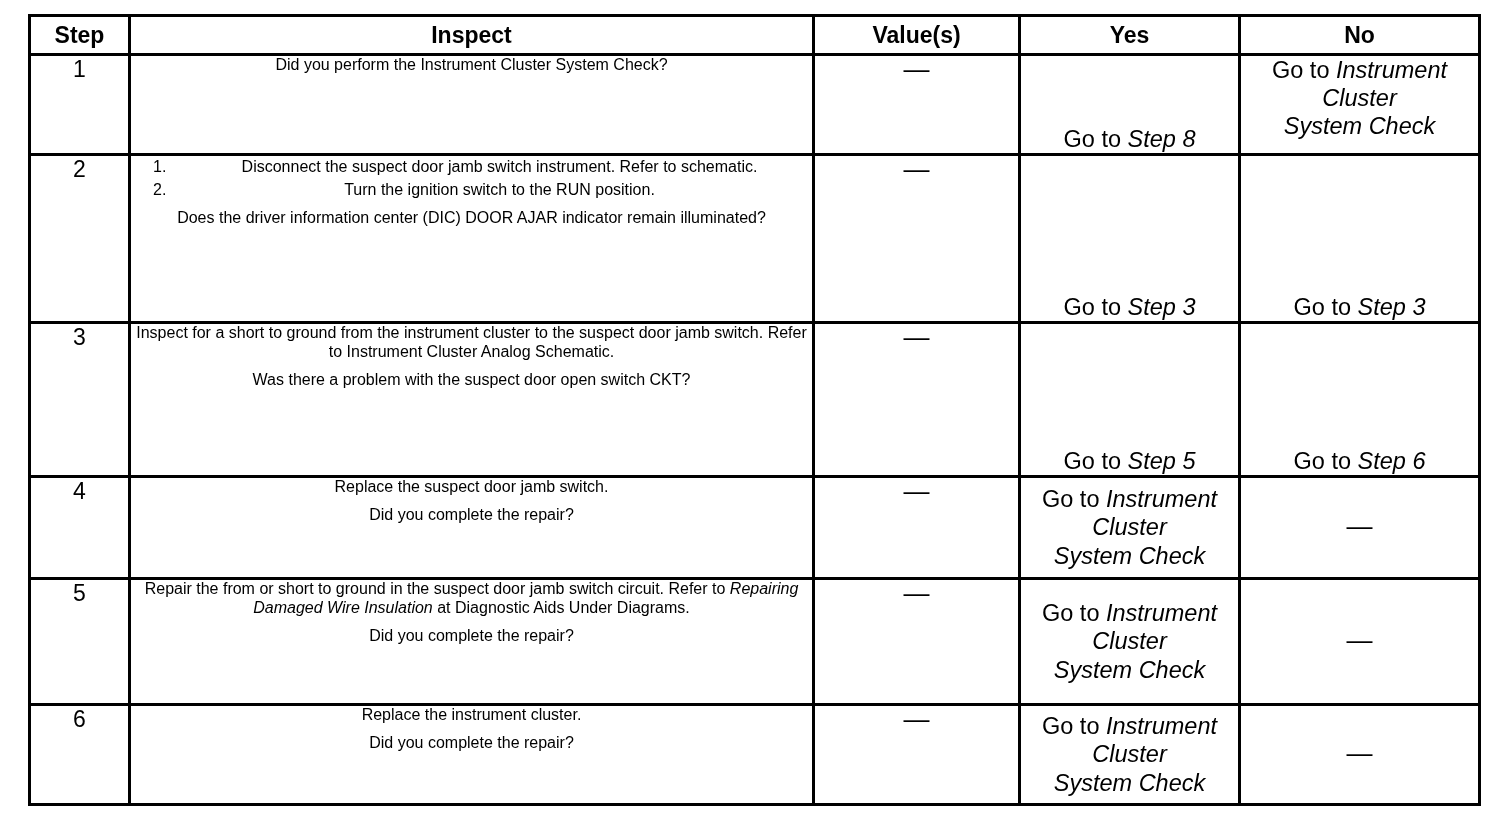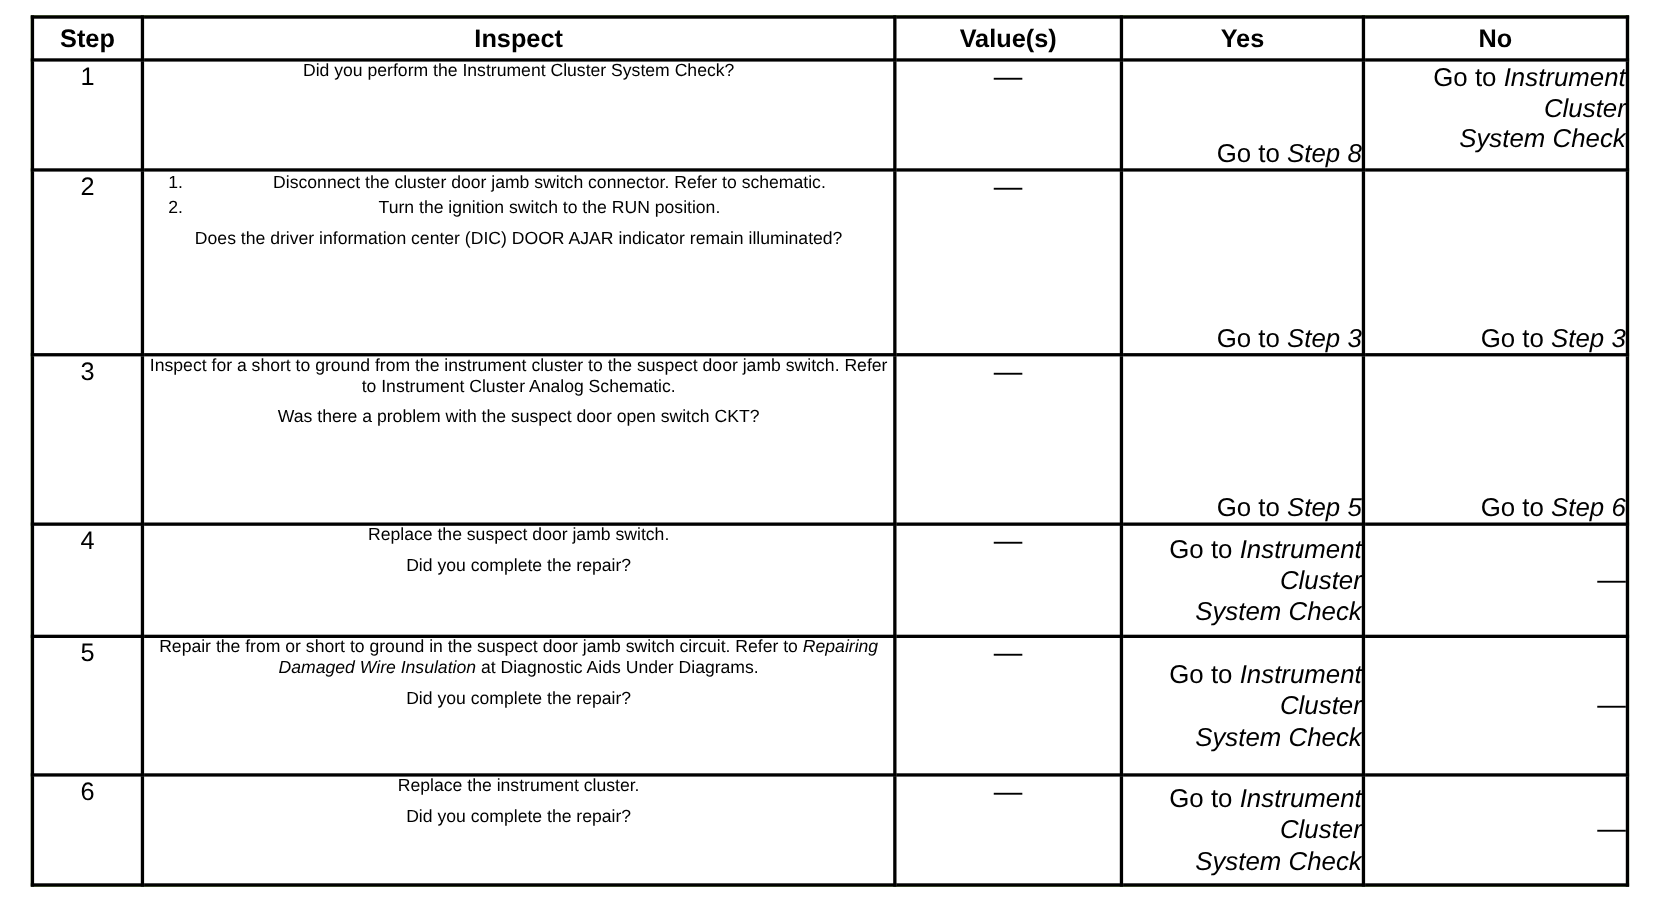--- a/index.html
+++ b/index.html
@@ -21,21 +21,21 @@
     left: 28px;
     top: 14px;
     width: 1450px;
     height: 787px;
   }
 
   table.diag {
     border-collapse: collapse;
     width: 1450px;
     table-layout: fixed;
-    background: #4d7c0f;
+    background: #a3a3a3;
   }
 
   table.diag td, table.diag th {
     border: 3px solid #000;
     padding: 0;
     vertical-align: top;
     background: #fff;
   }
 
   
@@ -102,21 +102,21 @@
   .dash {
     display: inline-block;
     font-size: 26px;
     line-height: 1;
   }
 
   
   td.branch {
     font-size: 23.5px;
     line-height: 1.2;
-    text-align: right;
+    text-align: center;
     padding: 6px 10px 8px 10px;
   }
   td.branch.v-bottom  { vertical-align: bottom; }
   td.branch.v-middle  { vertical-align: middle; }
   td.branch.v-top     { vertical-align: top; }
 
   .it { font-style: italic; }
 
   
   tr.r1 td { height: 97px; }
@@ -165,21 +165,21 @@
           <span class="it">Cluster</span><br>
           <span class="it">System Check</span>
         </td>
       </tr>
 
       <tr class="r2">
         <td class="step">2</td>
         <td class="action">
           <ol class="steps">
             <li>
-              <span class="num">1.</span><span>Disconnect the cluster door jamb switch connector. Refer to schematic.</span>
+              <span class="num">1.</span><span>Disconnect the suspect door jamb switch instrument. Refer to schematic.</span>
             </li>
             <li>
               <span class="num">2.</span><span>Turn the ignition switch to the RUN position.</span>
             </li>
           </ol>
           <p>Does the driver information center (DIC) DOOR AJAR indicator remain illuminated?</p>
         </td>
         <td class="value">
           <span class="dash">—</span>
         </td>

